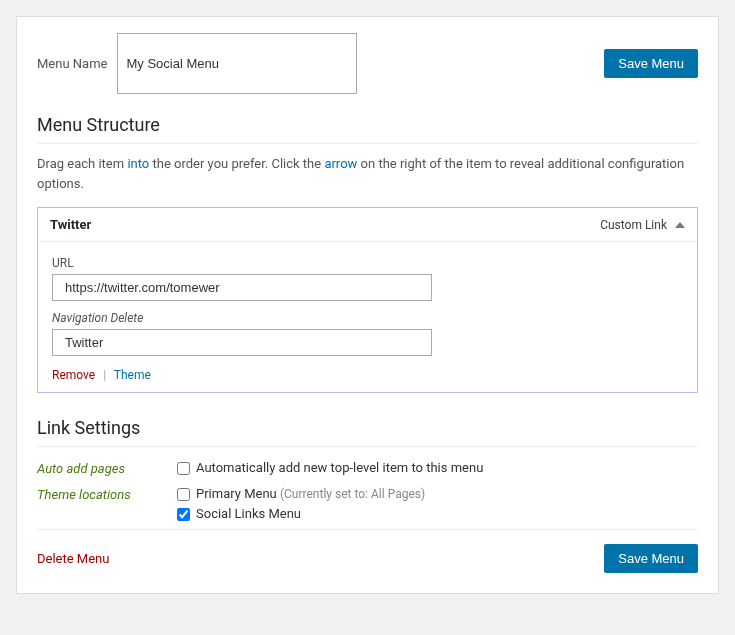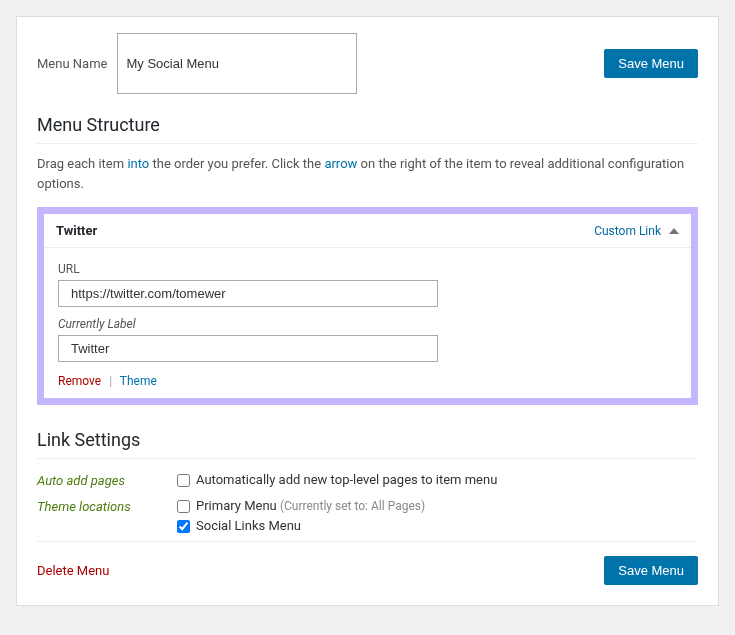--- a/index.html
+++ b/index.html
@@ -66,21 +66,21 @@
     .description-text {
       font-size: 13px;
       color: #555;
       line-height: 1.5;
       margin-bottom: 14px;
     }
     .description-text .highlight { color: #0073aa; }
 
     
     .menu-item-card {
-      border: 7px solid #c4b5fd;
+      border: 1px solid #c4b5fd;
       background: #fff;
       margin-bottom: 22px;
     }
     .menu-item-header {
       display: flex;
       align-items: center;
       justify-content: space-between;
       padding: 9px 12px;
       background: #fff;
       border-bottom: 1px solid #eee;
@@ -88,21 +88,21 @@
     }
     .menu-item-header-title {
       font-weight: 700;
       font-size: 13px;
       color: #23282d;
     }
     .menu-item-header-right {
       display: flex;
       align-items: center;
       gap: 8px;
-      color: #0369a1;
+      color: #404040;
       font-size: 12px;
     }
     .arrow-up {
       width: 0;
       height: 0;
       border-left: 5px solid transparent;
       border-right: 5px solid transparent;
       border-bottom: 6px solid #777;
       display: inline-block;
     }
@@ -250,42 +250,42 @@
             <span>Custom Link</span>
             <span class="arrow-up"></span>
           </div>
         </div>
         <div class="menu-item-body">
           <div class="field-group">
             <label class="field-label">URL</label>
             <input class="field-input" type="text" value="https://twitter.com/tomewer" style="">
           </div>
           <div class="field-group">
-            <label class="field-label-italic">Currently Label</label>
+            <label class="field-label-italic">Navigation Delete</label>
             <input class="field-input" type="text" value="Twitter" style="">
           </div>
           <div class="item-actions">
             <a class="remove-link" href="#">Remove</a>
             <span class="separator">|</span>
             <a class="cancel-link" href="#">Theme</a>
           </div>
         </div>
       </div>
     </div>
 
     <div class="menu-settings-section">
       <h2 class="section-title">Link Settings</h2>
       <table class="settings-table">
         <tbody>
           <tr class="settings-row">
             <td class="settings-label-cell">Auto add pages</td>
             <td class="settings-value-cell">
               <label>
                 <input type="checkbox" style="">
-                <span>Automatically add new top-level pages to item menu</span>
+                <span>Automatically add new top-level item to this menu</span>
               </label>
             </td>
           </tr>
           <tr class="settings-row">
             <td class="settings-label-cell">Theme locations</td>
             <td class="settings-value-cell">
               <label>
                 <input type="checkbox" style="">
                 <span>Primary Menu <span class="theme-loc-note">(Currently set to: All Pages)</span></span>
               </label>

